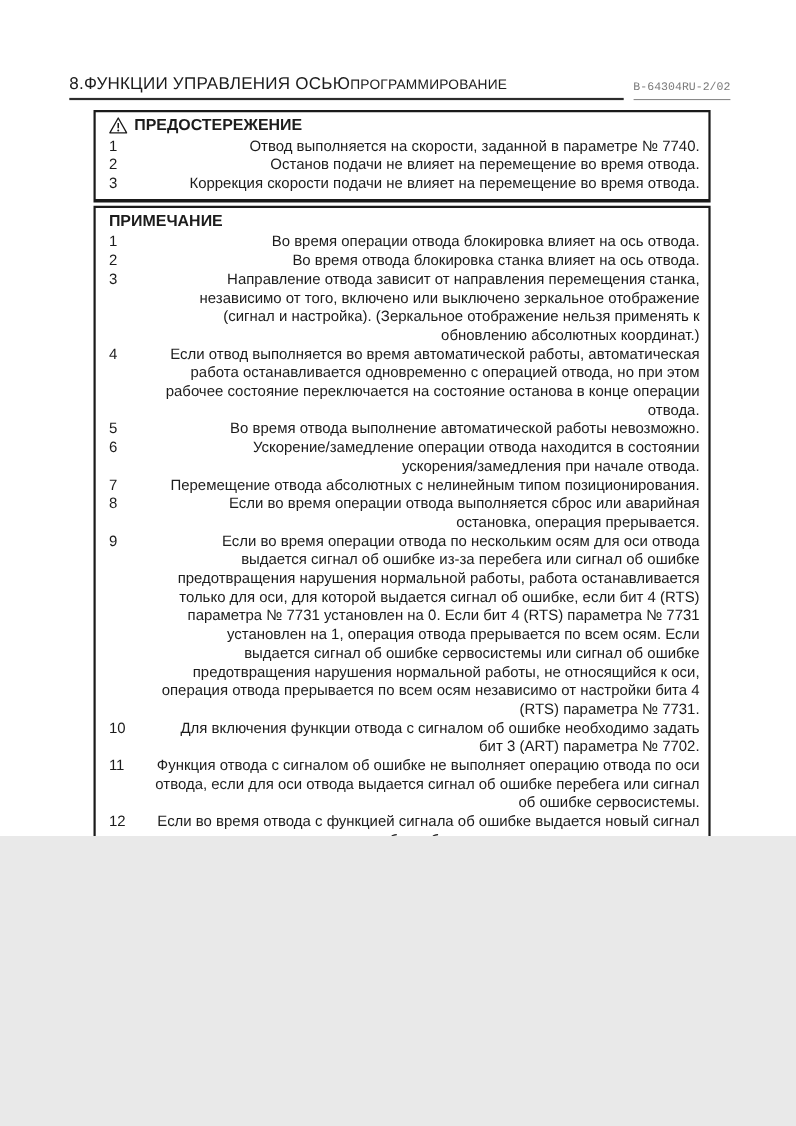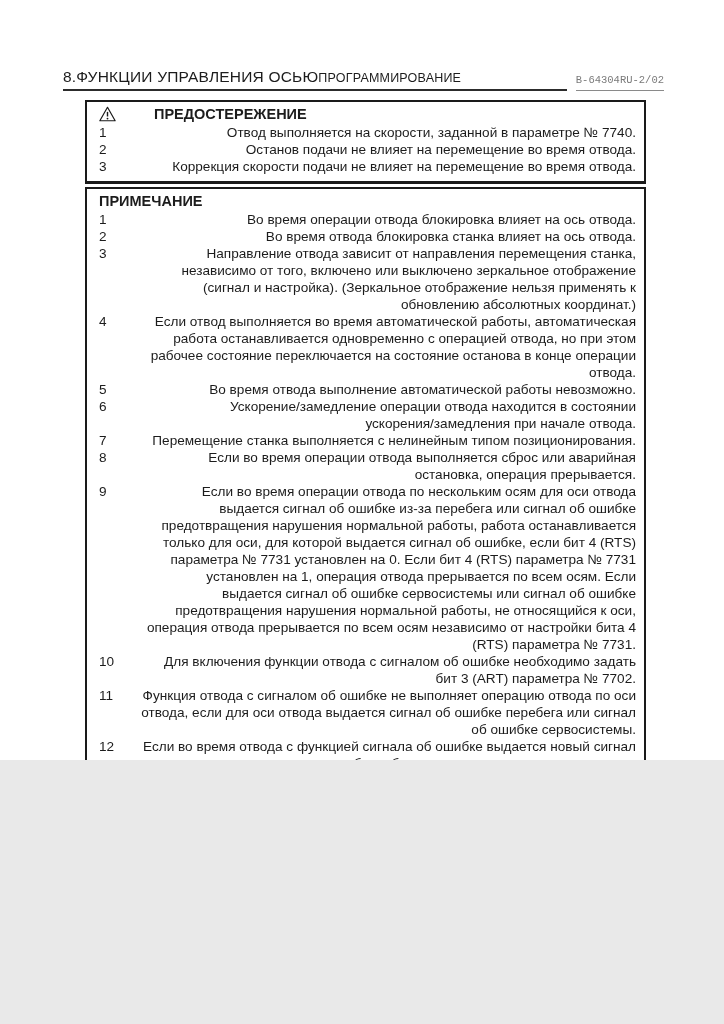--- a/index.html
+++ b/index.html
@@ -41,21 +41,20 @@
     box-sizing:border-box;
     padding:3px 8px 6px 12px;
     background:#fff;
   }
   .box-warning{top:100px;}
   .box-note{top:187px;}
   .box-title{
     display:flex;align-items:center;
     font-weight:bold;font-size:14.5px;
     margin:1px 0 2px 0;
-    gap:32px;
   }
   .warn-icon{
     display:inline-block;width:17px;height:16px;
     margin-right:6px;flex:0 0 auto;
   }
   .item{
     display:flex;align-items:flex-start;
     font-size:13.6px;line-height:17px;
   }
   .item-num{flex:0 0 24px;}
@@ -134,21 +133,21 @@
       <div class="item-num">5</div>
       <div class="item-text">Во время отвода выполнение автоматической работы невозможно.</div>
     </div>
     <div class="item">
       <div class="item-num">6</div>
       <div class="item-text">Ускорение/замедление операции отвода находится в состоянии
 ускорения/замедления при начале отвода.</div>
     </div>
     <div class="item">
       <div class="item-num">7</div>
-      <div class="item-text">Перемещение станка выполняется с нелинейным типом позиционирования.</div>
+      <div class="item-text">Перемещение отвода абсолютных с нелинейным типом позиционирования.</div>
     </div>
     <div class="item">
       <div class="item-num">8</div>
       <div class="item-text">Если во время операции отвода выполняется сброс или аварийная
 остановка, операция прерывается.</div>
     </div>
     <div class="item">
       <div class="item-num">9</div>
       <div class="item-text">Если во время операции отвода по нескольким осям для оси отвода
 выдается сигнал об ошибке из-за перебега или сигнал об ошибке

